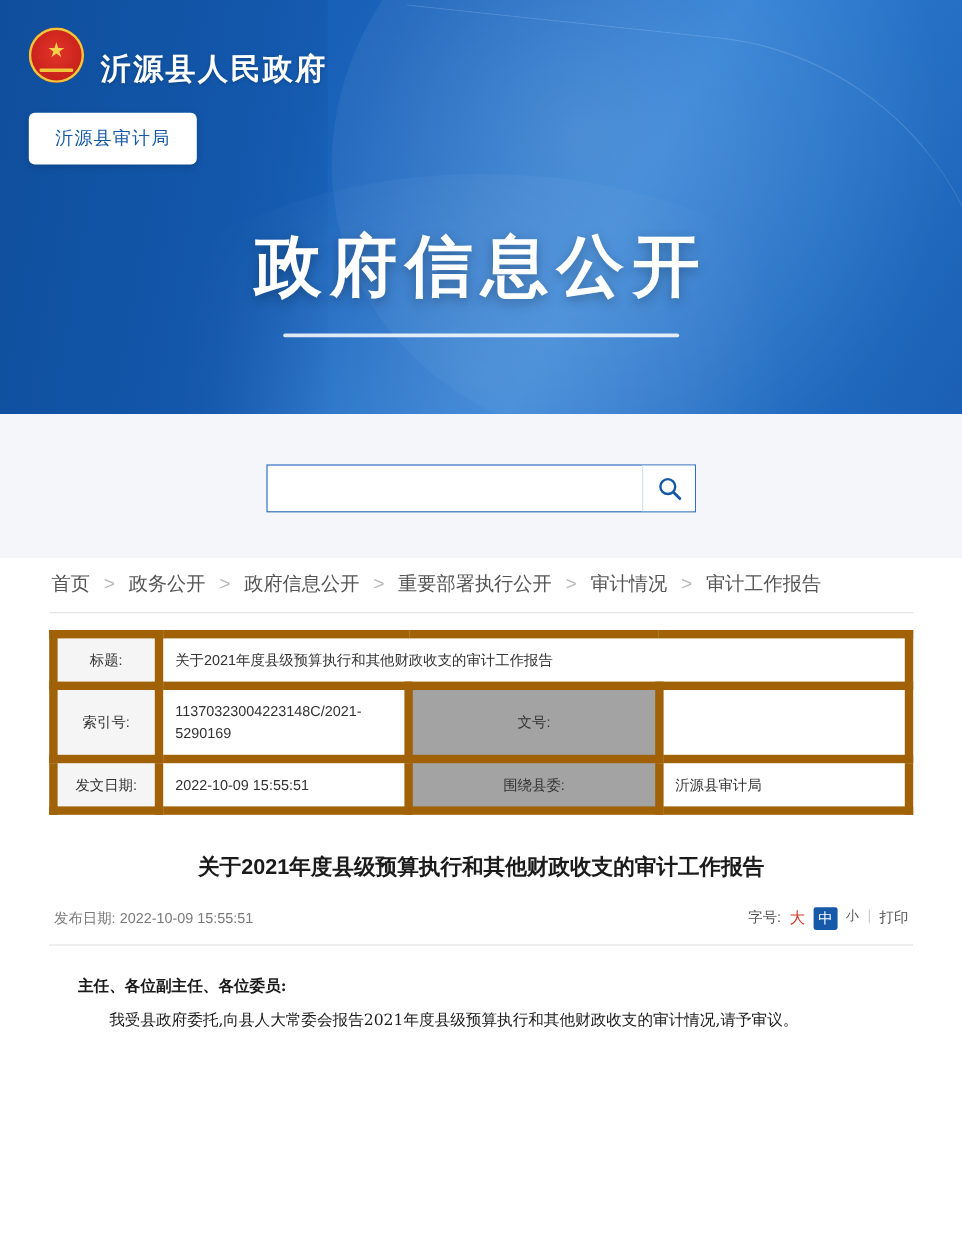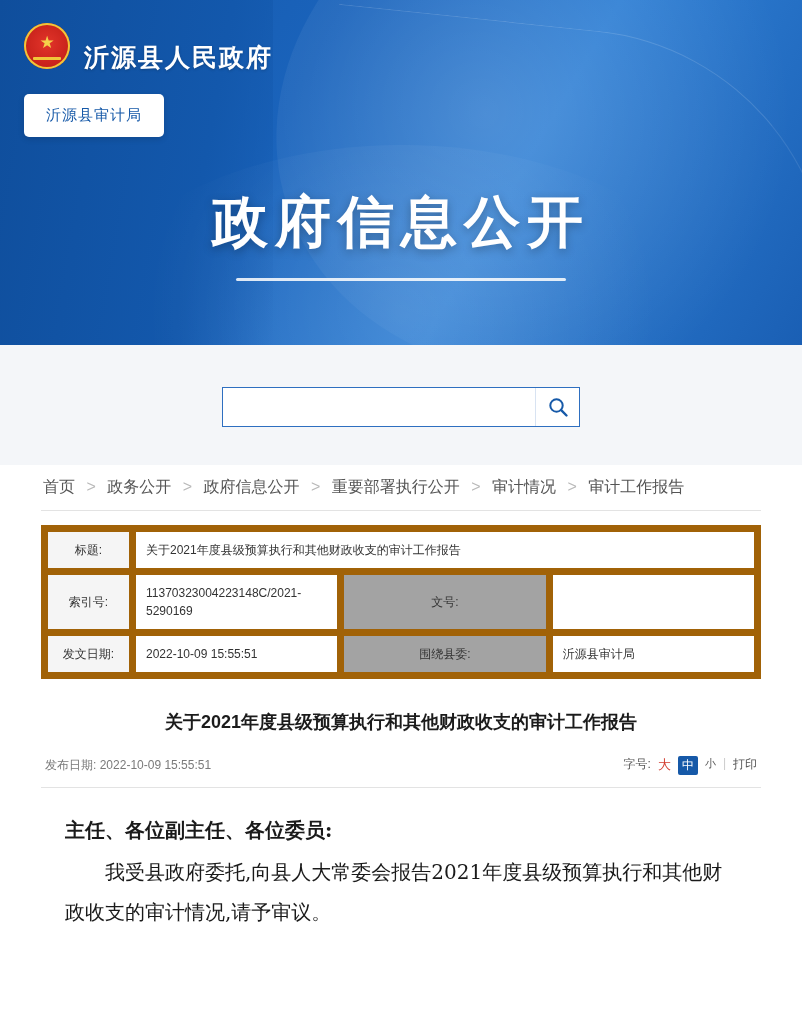--- a/index.html
+++ b/index.html
@@ -252,21 +252,21 @@
     padding: 1px 4px;
     border-radius: 2px;
     font-size: 12px;
   }
   .fontctl .fs.small { font-size: 11px; }
   .fontctl .divider { color: #ccc; }
   .fontctl .print { cursor: pointer; }
 
   .doc-body {
     padding: 22px 24px 24px;
-    font-size: 20px;
+    font-size: 13px;
     line-height: 2.0;
     color: #1a1a1a;
     font-family: "DejaVu Serif", "Liberation Serif", serif;
   }
   .doc-body p { margin: 0 0 2px; }
   .doc-body p.indent { text-indent: 2em; }
   .doc-body p.strong { font-weight: bold; }
 </style>
 </head>
 <body>

